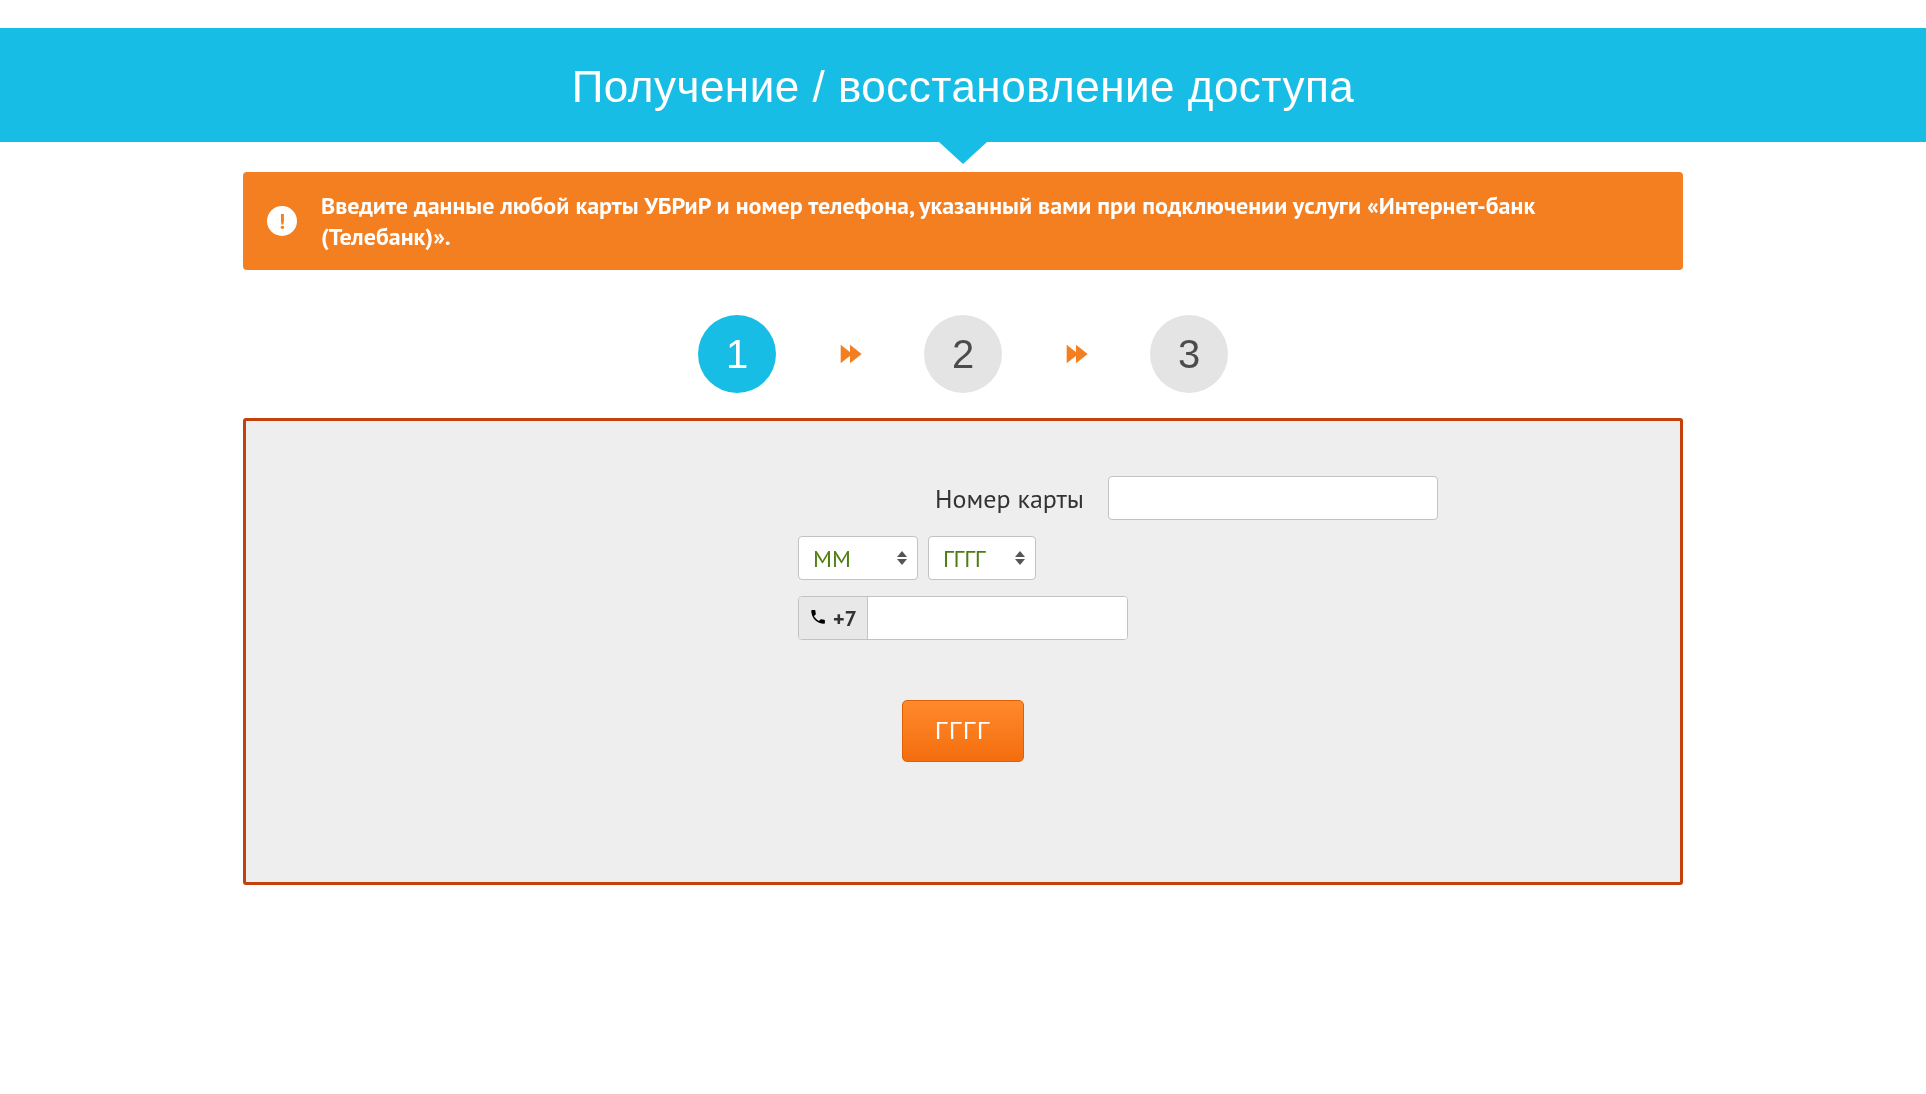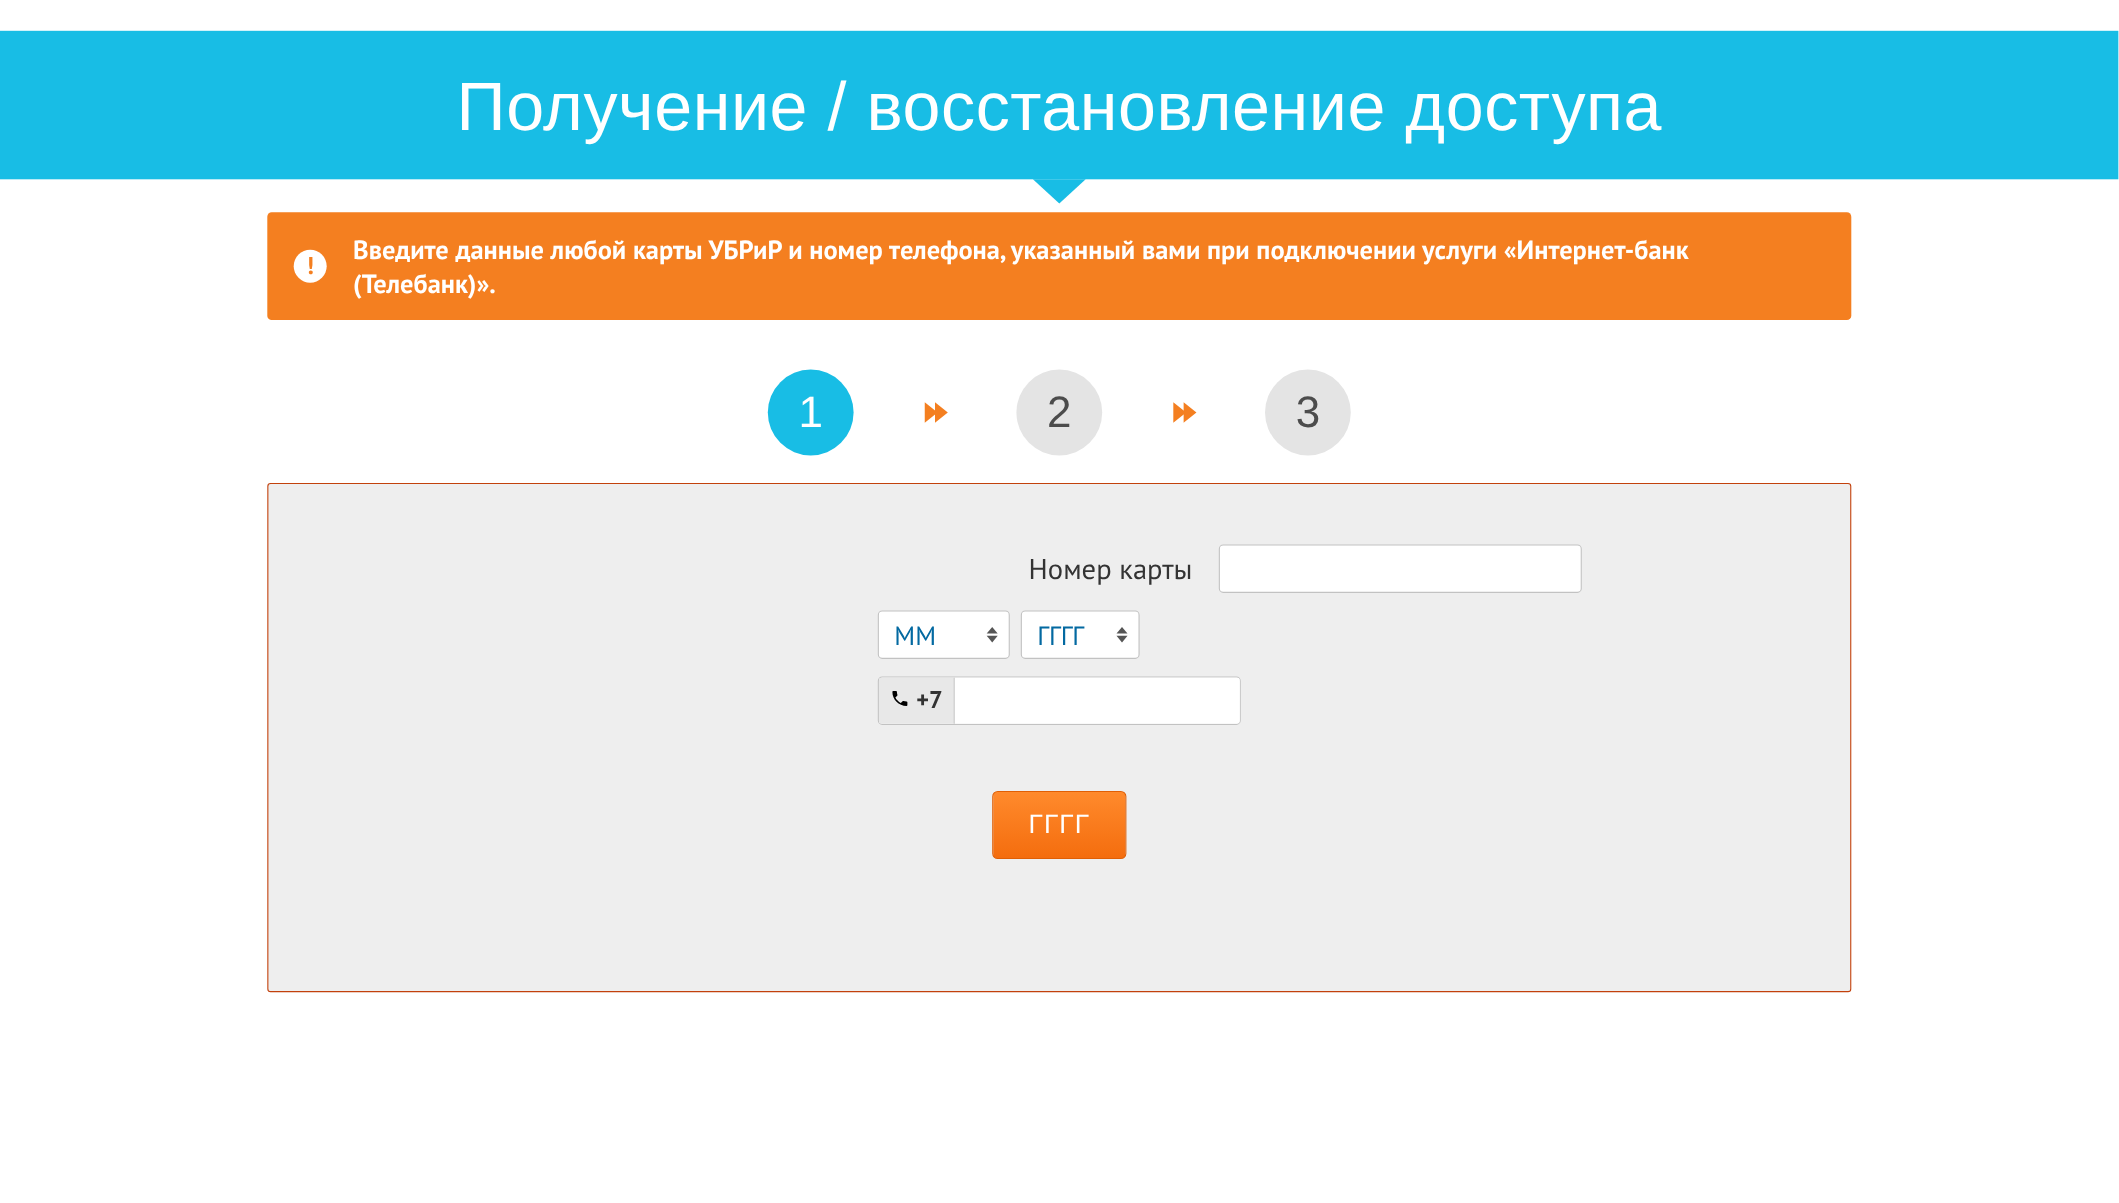--- a/index.html
+++ b/index.html
@@ -19,21 +19,21 @@
     height: 28px;
     background: #ffffff;
   }
   .banner {
     background: #18bde5;
     text-align: center;
     padding: 34px 0 30px;
     position: relative;
   }
   .banner-title {
-    font-size: 62px;
+    font-size: 44px;
     font-weight: 300;
     color: #ffffff;
     letter-spacing: 0.5px;
     font-family: "Segoe UI Light", "Helvetica Neue", Arial, sans-serif;
   }
   .banner-arrow {
     position: absolute;
     left: 50%;
     transform: translateX(-50%);
     bottom: -22px;
@@ -88,21 +88,21 @@
     font-family: "Segoe UI Light", "Helvetica Neue", Arial, sans-serif;
   }
   .step.active { background: #18bde5; color: #ffffff; }
   .step.inactive { background: #e4e4e4; color: #4c4c4c; }
   .step-arrow {
     display: inline-flex;
   }
   .step-arrow svg { width: 28px; height: 28px; }
   .form-panel {
     background: #eeeeee;
-    border: 1px solid #c2410c;
+    border: 3px solid #c2410c;
     border-radius: 3px;
     padding: 55px 0 120px;
     margin-bottom: 30px;
   }
   .form-row {
     display: flex;
     align-items: center;
     justify-content: center;
     margin-bottom: 16px;
   }
@@ -133,21 +133,21 @@
   .select-wrap {
     position: relative;
     background: #ffffff;
     border: 1px solid #c2c2c2;
     border-radius: 4px;
     height: 44px;
     display: flex;
     align-items: center;
     padding: 0 32px 0 14px;
     font-size: 24px;
-    color: #0369a1;
+    color: #4d7c0f;
     box-sizing: border-box;
   }
   .select-month .select-wrap { width: 120px; }
   .select-year  .select-wrap { width: 108px; }
   .select-caret {
     position: absolute;
     right: 10px;
     top: 50%;
     transform: translateY(-50%);
     display: flex;

